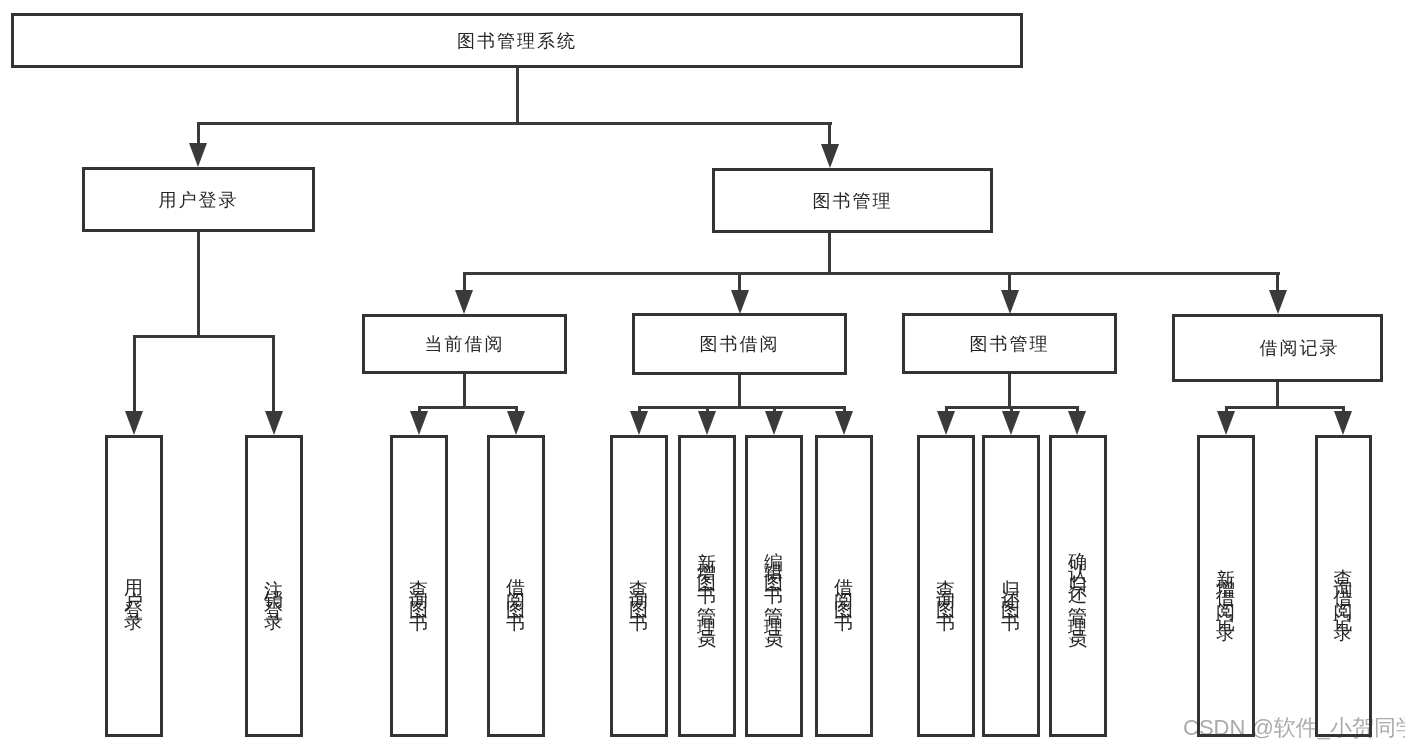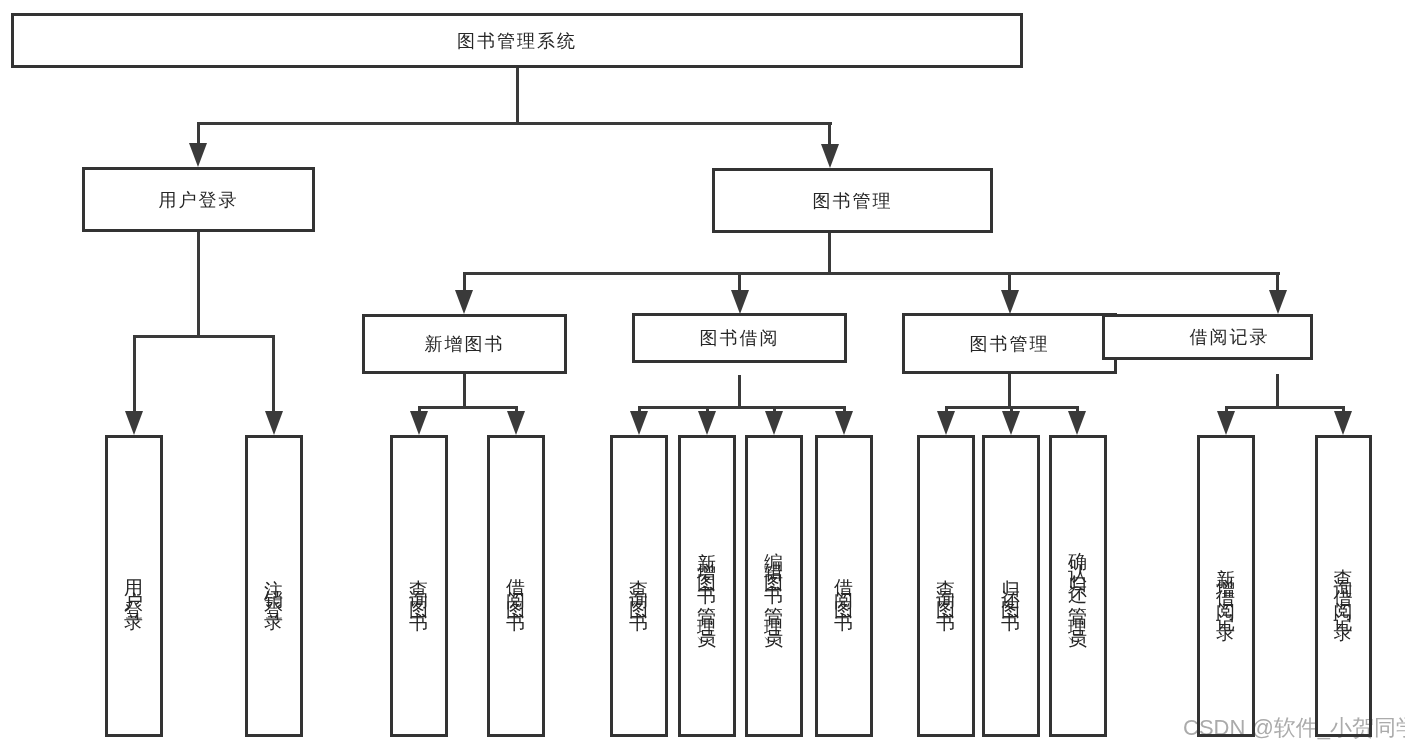--- a/index.html
+++ b/index.html
@@ -71,32 +71,32 @@
 
   <div class="box" style="left:82px;top:167px;width:233px;height:65px;">
     <span class="hlabel">用户登录</span>
   </div>
 
   <div class="box" style="left:712px;top:168px;width:281px;height:65px;">
     <span class="hlabel">图书管理</span>
   </div>
 
   <div class="box" style="left:362px;top:314px;width:205px;height:60px;">
-    <span class="hlabel">新增图书</span>
-  </div>
-
-  <div class="box" style="left:632px;top:313px;width:215px;height:50px;">
+    <span class="hlabel">当前借阅</span>
+  </div>
+
+  <div class="box" style="left:632px;top:313px;width:215px;height:62px;">
     <span class="hlabel">图书借阅</span>
   </div>
 
   <div class="box" style="left:902px;top:313px;width:215px;height:61px;">
     <span class="hlabel">图书管理</span>
   </div>
 
-  <div class="box" style="left:1102px;top:314px;width:211px;height:46px;padding-left:44px;">
+  <div class="box" style="left:1172px;top:314px;width:211px;height:68px;padding-left:44px;">
     <span class="hlabel">借阅记录</span>
   </div>
 
   <div class="box vbox" style="left:105px;top:435px;width:58px;height:302px;">
     <span class="vlabel">用户登录</span>
   </div>
   <div class="box vbox" style="left:245px;top:435px;width:58px;height:302px;">
     <span class="vlabel">注销登录</span>
   </div>
 

